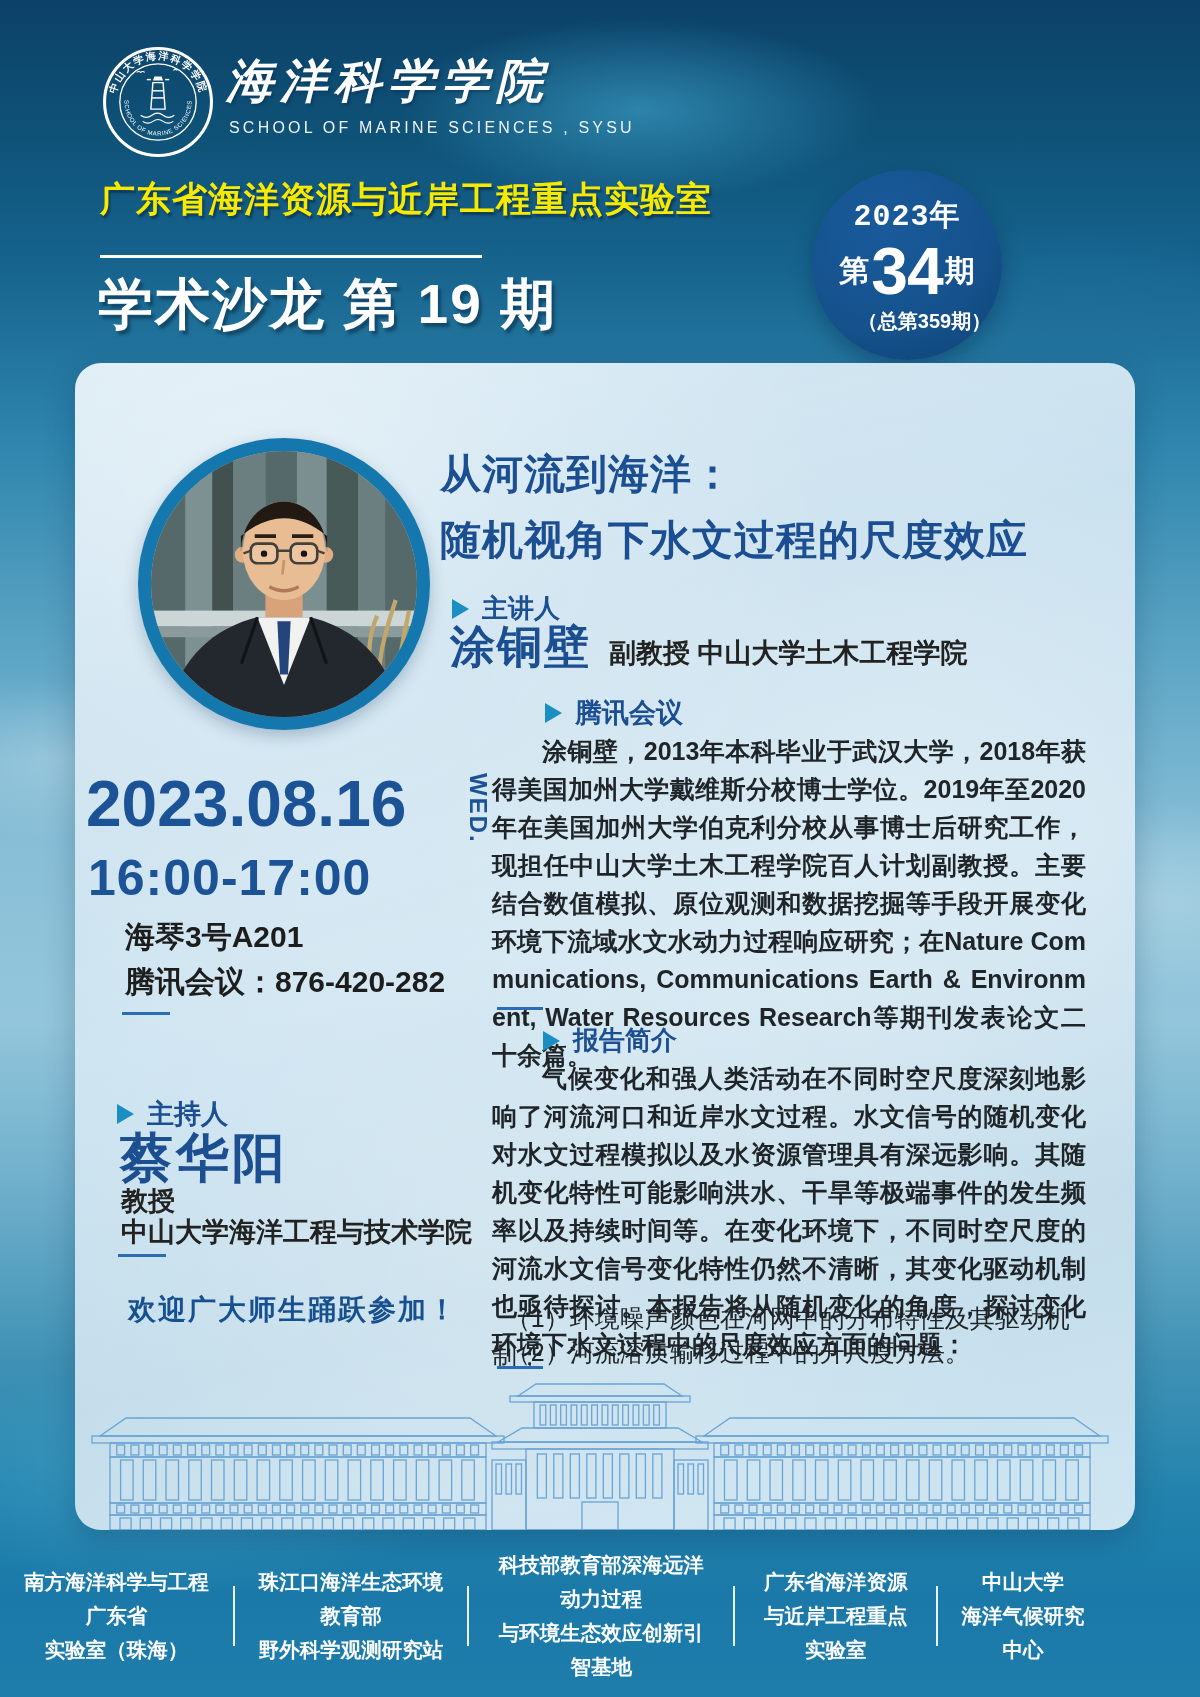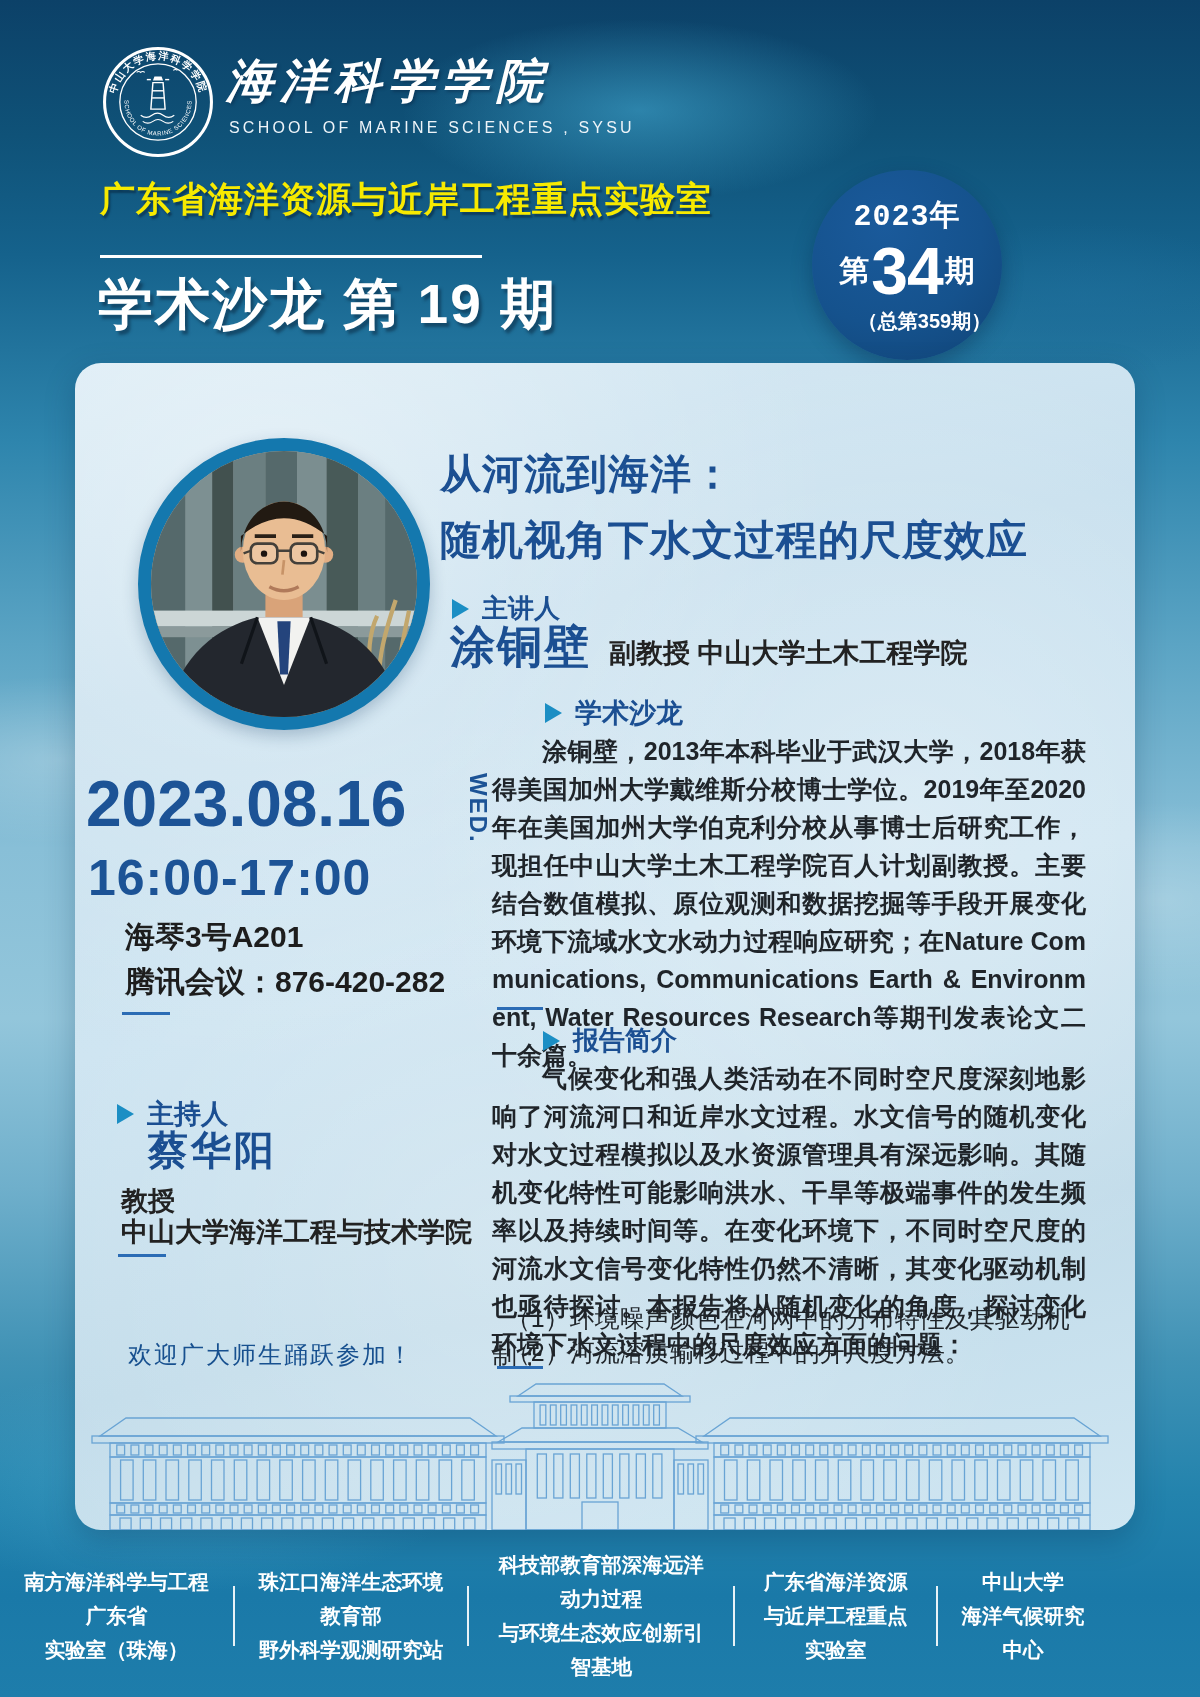--- a/index.html
+++ b/index.html
@@ -106,28 +106,27 @@
   .ev-date{ left:11px; top:404px; color:#1C5396; font-size:64px; font-weight:800; letter-spacing:0; }
   .ev-wed{
     left:389px; top:410px; color:#1C5396; font-size:24px; font-weight:800; letter-spacing:2px;
     writing-mode:vertical-rl;
   }
   .ev-time{ left:13px; top:486px; color:#1C5396; font-size:50px; font-weight:800; letter-spacing:1px; }
   .ev-loc{ left:50px; top:554px; color:#1D1D1D; font-size:30px; font-weight:700;text-align:right; }
   .ev-meet{ left:50px; top:599px; color:#1D1D1D; font-size:30px; font-weight:700; }
 
   .host-label{ left:42px; top:733px; font-size:27px; }
-  .host-name{ left:45px; top:760px; color:#1B4F92; font-size:40px; font-weight:800; letter-spacing:3px;margin-left:28px; }
+  .host-name{ left:45px; top:760px; color:#1B4F92; font-size:53px; font-weight:800; letter-spacing:3px; }
   .host-title{ left:46px; top:820px; color:#222; font-size:27px; font-weight:600; }
   .host-aff{ left:46px; top:851px; color:#222; font-size:27px; font-weight:600; }
 
   .welcome{
-    left:53px; top:928px; color:#17508F; font-size:24px; font-weight:400; letter-spacing:2px;
+    left:53px; top:928px; color:#17508F; font-size:28px; font-weight:700; letter-spacing:2px;
     font-family:"Liberation Serif","DejaVu Serif",serif;
-    margin-top:48px;
   }
 
   .building{ left:15px; top:1017px; width:1020px; height:150px; }
 
   
   .footer{
     position:absolute; left:0; top:1556px; width:1108px; height:120px;
     display:flex; align-items:center; justify-content:center;
   }
   .f-item{ color:#fff; font-size:20.5px; font-weight:700; line-height:34px; text-align:center; padding:0 22px; }
@@ -231,21 +230,21 @@
       <i class="tri"></i>
       <span>主讲人</span>
     </div>
     <div class="speaker-row">
       <span class="speaker-name">涂铜壁</span>
       <span class="speaker-title">副教授 中山大学土木工程学院</span>
     </div>
 
     <div class="sec-label bio-label">
       <i class="tri"></i>
-      <span>学术沙龙</span>
+      <span>腾讯会议</span>
     </div>
     <div class="para bio-text">涂铜壁，2013年本科毕业于武汉大学，2018年获得美国加州大学戴维斯分校博士学位。2019年至2020年在美国加州大学伯克利分校从事博士后研究工作，现担任中山大学土木工程学院百人计划副教授。主要结合数值模拟、原位观测和数据挖掘等手段开展变化环境下流域水文水动力过程响应研究；在Nature Communications, Communications Earth &amp; Environment, Water Resources Research等期刊发表论文二十余篇。</div>
     <div class="mini-rule rule-bio"></div>
 
     <div class="ev-date">2023.08.16</div>
     <div class="ev-wed">WED.</div>
     <div class="ev-time">16:00-17:00</div>
     <div class="ev-loc">海琴3号A201</div>
     <div class="ev-meet">腾讯会议：876-420-282</div>
     <div class="mini-rule rule-meet"></div>

